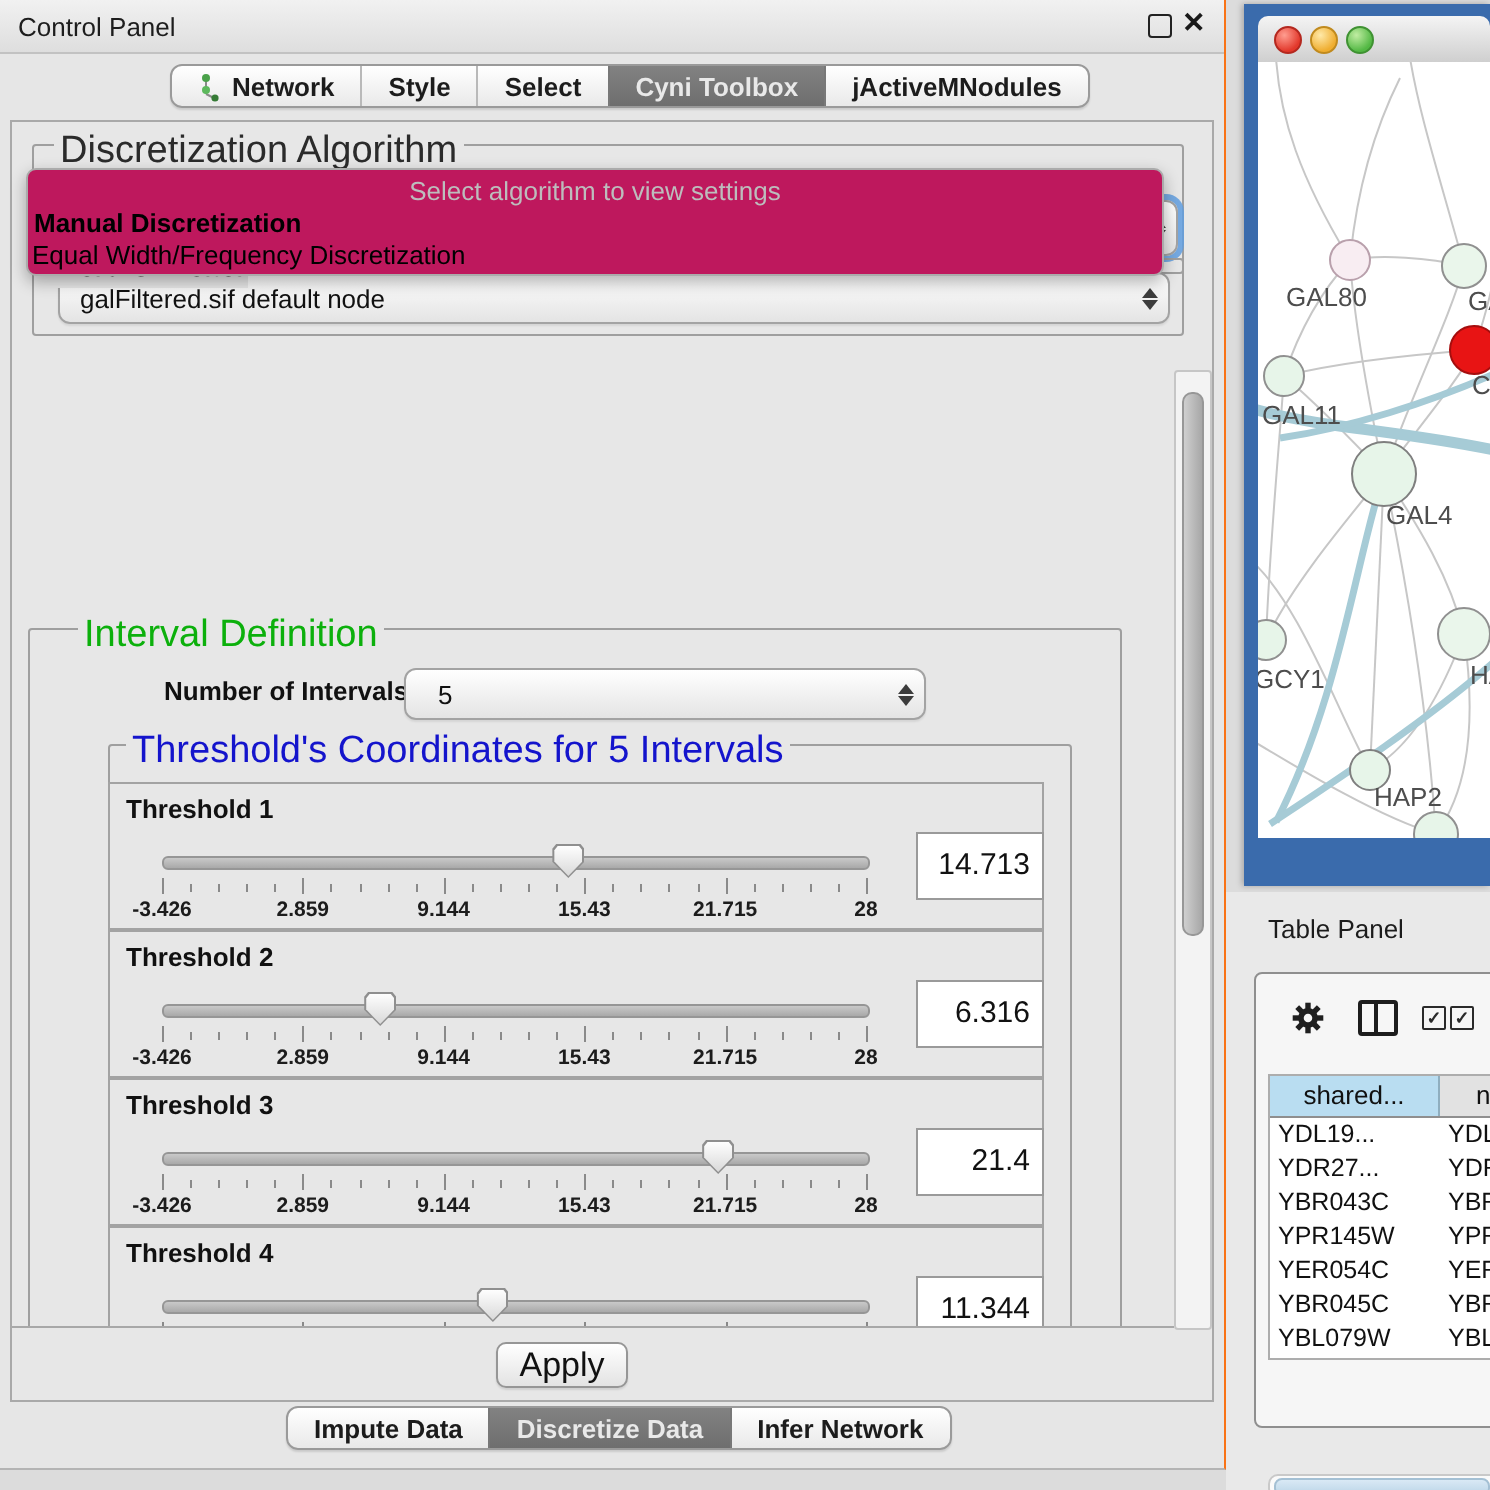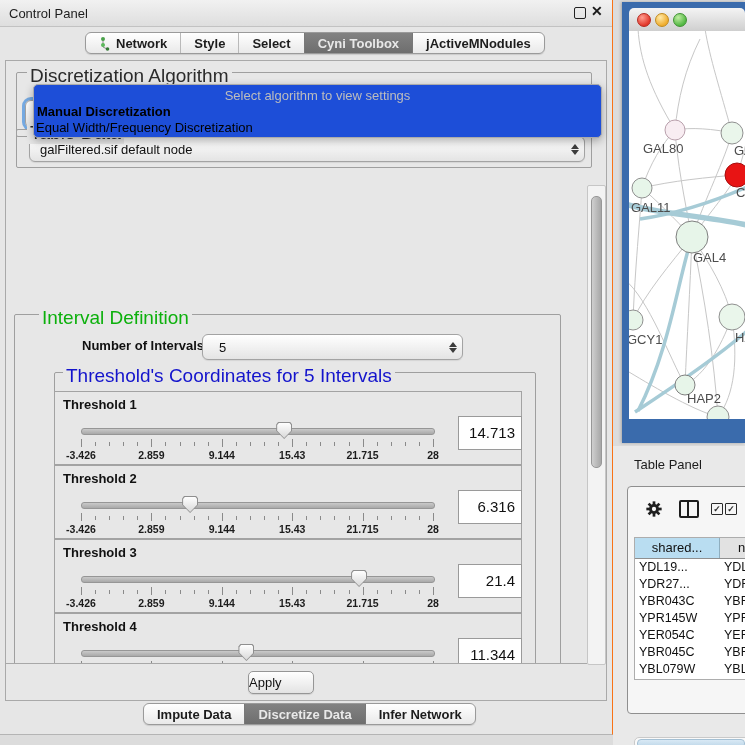--- a/index.html
+++ b/index.html
@@ -33,21 +33,21 @@
 
   
   .combo{position:absolute;background:linear-gradient(#ffffff,#e4e4e4);border:1px solid #a3a3a3;border-radius:6px;font-size:13px;color:#111;display:flex;align-items:center;box-shadow:0 1px 1px rgba(0,0,0,.08);}
   .combo .cval{padding-left:16px;flex:1;}
   .stepper{width:18px;display:flex;flex-direction:column;align-items:center;justify-content:center;gap:1px;}
   .arrup{width:0;height:0;border-left:4px solid transparent;border-right:4px solid transparent;border-bottom:5px solid #3c3c3c;}
   .arrdn{width:0;height:0;border-left:4px solid transparent;border-right:4px solid transparent;border-top:5px solid #3c3c3c;}
   .focusring{box-shadow:0 0 0 3px rgba(96,158,223,.85);}
 
   
-  .popup{position:absolute;left:7px;top:23px;width:567px;height:52px;background:#1d4ed8;border:1px solid #ababab;border-radius:5px;box-shadow:0 3px 8px rgba(0,0,0,.3);z-index:10;margin-left:20px;}
+  .popup{position:absolute;left:7px;top:23px;width:567px;height:52px;background:#be185d;border:1px solid #ababab;border-radius:5px;box-shadow:0 3px 8px rgba(0,0,0,.3);z-index:10;}
   .popup-ph{position:absolute;left:0;top:3px;width:100%;text-align:center;font-size:13px;color:#bdbdbd;}
   .popup-opt1{position:absolute;left:3px;top:19px;font-size:13px;font-weight:700;color:#000;}
   .popup-opt2{position:absolute;left:2px;top:35px;font-size:13px;color:#000;}
 
   
   .scrollwrap{position:absolute;left:0;top:124px;width:581px;height:478px;overflow:hidden;border-bottom:1px solid #a8a8a8;}
   .vscroll{position:absolute;left:581px;top:124px;width:17px;height:478px;background:#f3f3f3;border:1px solid #c6c6c6;border-radius:2px;}
   .vscroll .vthumb{position:absolute;left:3px;top:10px;width:9px;height:270px;border-radius:5px;background:linear-gradient(90deg,#cfcfcf,#a7a7a7);border:1px solid #979797;}
 
   .noi-label{position:absolute;left:76px;top:153px;font-size:13px;font-weight:700;color:#111;}
@@ -60,21 +60,21 @@
   .thumb{position:absolute;top:2px;width:16px;height:17px;z-index:3;}
   .thumb::before{content:"";position:absolute;inset:0;background:#8f8f8f;clip-path:polygon(12% 0,88% 0,100% 14%,100% 52%,50% 100%,0 52%,0 14%);}
   .thumb::after{content:"";position:absolute;inset:1px;background:linear-gradient(#fefefe,#d9d9d9);clip-path:polygon(12% 0,88% 0,100% 14%,100% 52%,50% 100%,0 52%,0 14%);}
   .ticks{position:absolute;left:0;top:19px;width:100%;height:9px;}
   .tick{position:absolute;top:3px;width:1px;height:4px;background:#8a8a8a;}
   .tick.major{top:0;height:8px;}
   .ticklabels{position:absolute;left:0;top:29px;width:100%;height:12px;}
   .ticklab{position:absolute;transform:translateX(-50%);font-size:10.5px;font-weight:700;color:#1c1c1c;white-space:nowrap;}
   .tvalue{position:absolute;left:403px;top:24px;width:56px;height:32px;background:#fff;border:1px solid #9a9a9a;font-size:15px;color:#111;text-align:right;line-height:32px;padding-right:6px;box-sizing:content-box;}
 
-  .apply-btn{position:absolute;left:242px;top:610px;width:64px;height:21px;border:1px solid #969696;border-radius:5px;background:linear-gradient(#ffffff,#e3e3e3);font-size:13px;color:#111;line-height:21px;box-shadow:0 1px 1px rgba(0,0,0,.1);}
+  .apply-btn{position:absolute;left:242px;top:610px;width:64px;height:21px;border:1px solid #969696;border-radius:5px;background:linear-gradient(#ffffff,#e3e3e3);font-size:17px;color:#111;text-align:center;line-height:21px;box-shadow:0 1px 1px rgba(0,0,0,.1);}
 
   
   .netwin{position:absolute;left:622px;top:2px;width:123px;height:441px;background:#3a6bac;box-shadow:-1px 0 3px rgba(0,0,0,.25);}
   .net-titlebar{position:absolute;left:7px;top:6px;width:116px;height:23px;background:linear-gradient(#f4f4f4,#cfcfcf);border-radius:5px 5px 0 0;border-bottom:1px solid #9a9a9a;}
   .light{position:absolute;top:5px;width:12px;height:12px;border-radius:50%;}
   .light.red{left:8px;background:radial-gradient(circle at 35% 30%,#ff9d90,#e2382b 70%);border:1px solid #b4281f;}
   .light.yellow{left:26px;background:radial-gradient(circle at 35% 30%,#ffe9a8,#efad2f 70%);border:1px solid #c08a1e;}
   .light.green{left:44px;background:radial-gradient(circle at 35% 30%,#c0eda2,#53b844 70%);border:1px solid #3f9232;}
   .net-canvas{position:absolute;left:7px;top:29px;width:116px;height:388px;background:#fff;overflow:hidden;}
 

